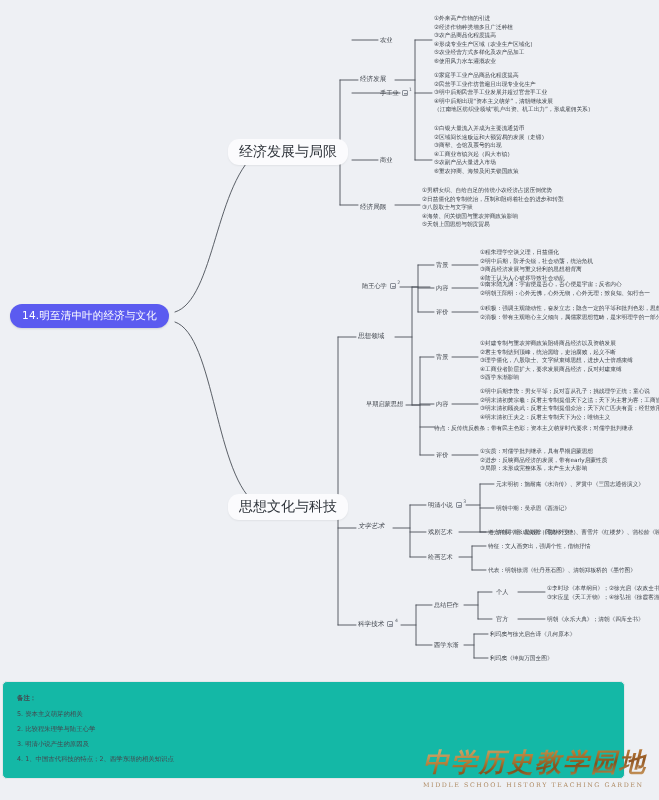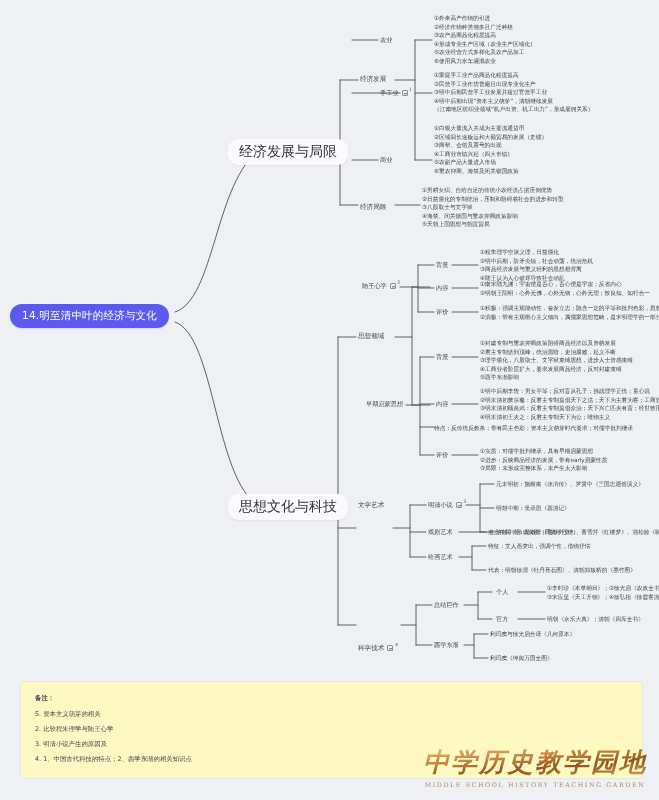--- a/index.html
+++ b/index.html
@@ -68,36 +68,36 @@
   }
   .badge sup {
     position:absolute;
     left:6.5px; top:-4px;
     font-size:4.6px;
     color:#5a6069;
   }
 
   .notes {
     position:absolute;
-    left:20px; top:681px;
+    left:2px; top:681px;
     width:623px; height:98px;
-    background:#fef9c3;
+    background:#14b8a6;
     border:1px solid #e3e6ea;
     border-radius:5px;
     padding:9px 14px;
     font-size:6.4px;
     line-height:15px;
     color:#434950;
   }
   .notes .ttl { font-weight:bold; margin-bottom:1px; }
 
   .watermark {
     position:absolute;
     right:12px; bottom:12px;
-    text-align:center;
+    text-align:left;
     opacity:.92;
     pointer-events:none;
   }
   .wm-zh {
     font-family:"DejaVu Serif","Liberation Serif",serif;
     font-size:26px;
     font-weight:bold;
     font-style:italic;
     letter-spacing:2px;
     background:linear-gradient(175deg,#e8c089 0%,#c07a30 38%,#8a4a12 62%,#d9a765 100%);
@@ -255,23 +255,23 @@
 
   <div class="node leaf" style="left:422px; top:186px;">
     <div>①男耕女织、自给自足的传统小农经济占据压倒优势</div>
     <div>②日益僵化的专制统治，压制和阻碍着社会的进步和转型</div>
     <div>③八股取士与文字狱</div>
     <div>④海禁、闭关锁国与重农抑商政策影响</div>
     <div>⑤天朝上国思想与朝贡贸易</div>
   </div>
 
   <div class="node lvl3" style="left:356px; top:331px;">思想领域</div>
-  <div class="node lvl3" style="left:356px; top:500px;">文学艺术</div>
-
-  <div class="node lvl3" style="left:356px; top:619px;margin-top:24px;">
+  <div class="node lvl3" style="left:356px; top:521px;font-style:italic;">文学艺术</div>
+
+  <div class="node lvl3" style="left:356px; top:619px;">
     <span>科学技术</span><span class="badge"><sup>4</sup></span>
   </div>
 
   <div class="node lvl4" style="left:360px; top:281px;">
     <span>陆王心学</span><span class="badge"><sup>2</sup></span>
   </div>
   <div class="node lvl4" style="left:434px; top:260px;">背景</div>
   <div class="node lvl4" style="left:434px; top:283px;">内容</div>
   <div class="node lvl4" style="left:434px; top:307px;">评价</div>
 

